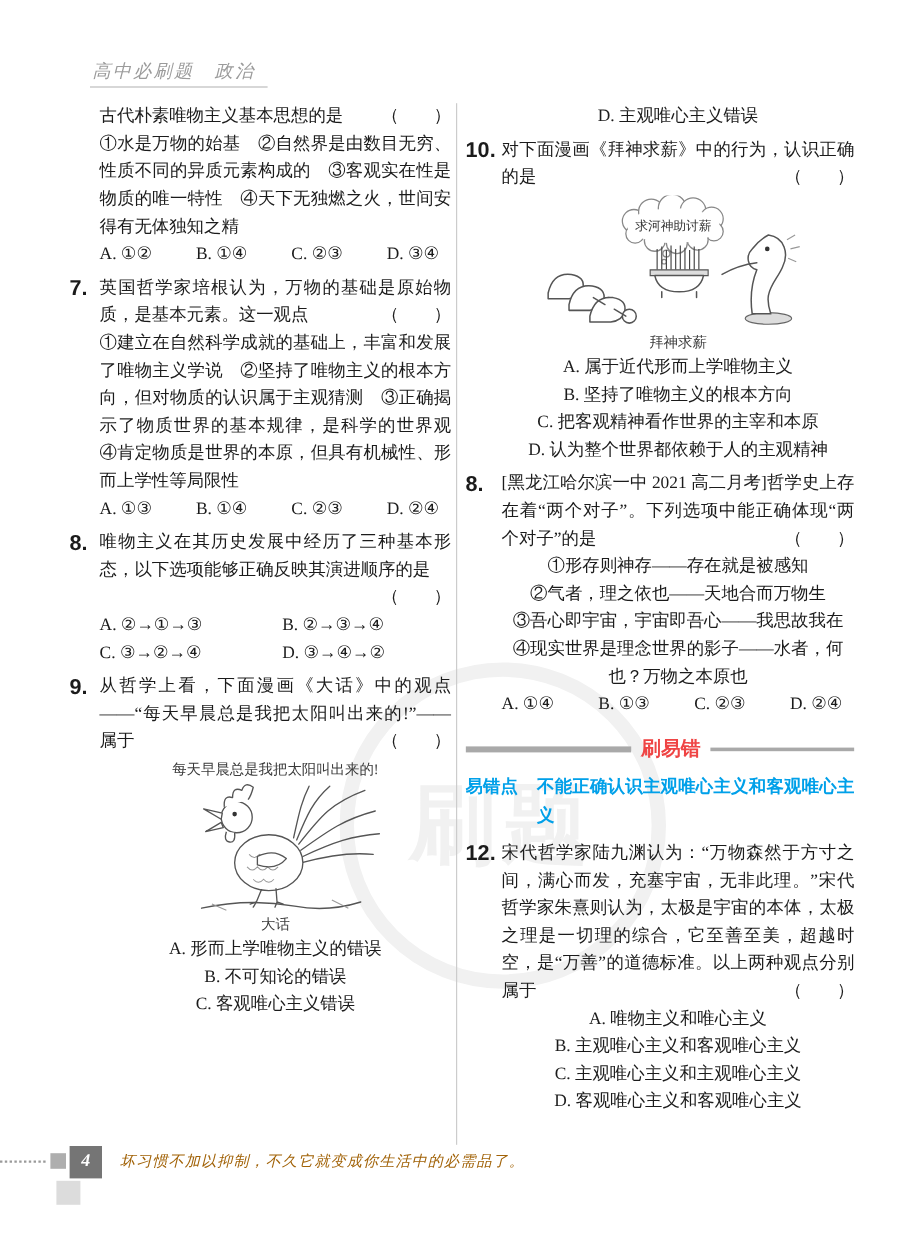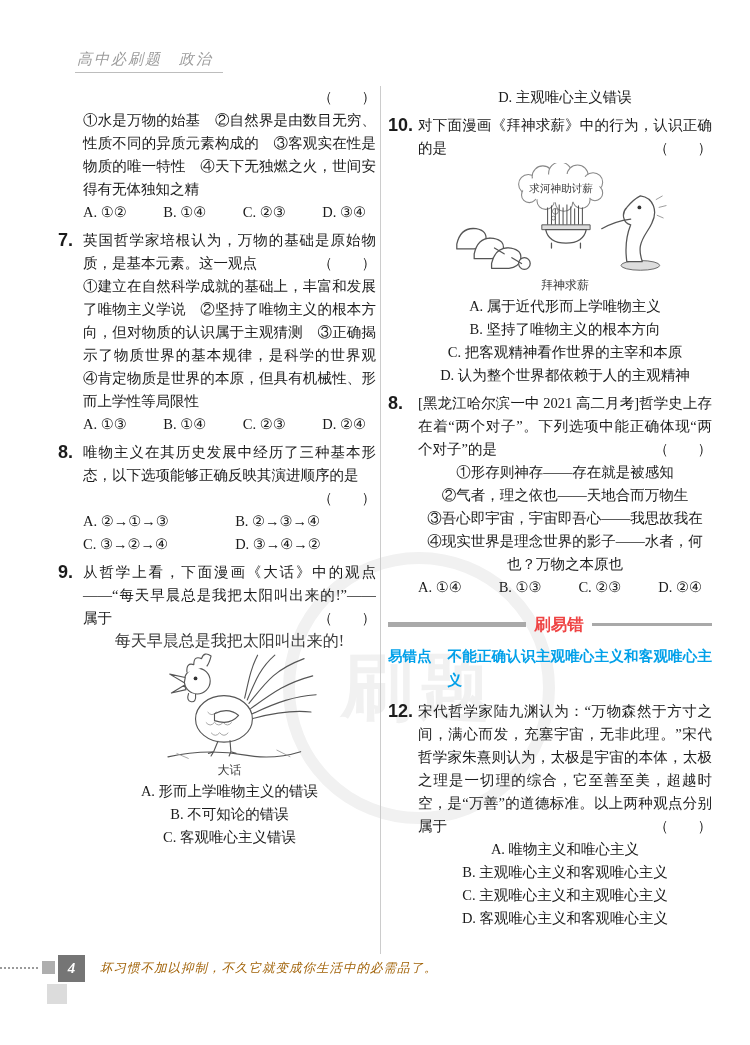--- a/index.html
+++ b/index.html
@@ -34,21 +34,21 @@
     font-family:"Liberation Sans", sans-serif; font-weight:bold; font-size:18px;
   }
   p.stem, p.qbody { margin:0; }
   p.stem::after { content:""; display:block; clear:both; }
   .bracket { float:right; }
   .opt-row { display:flex; justify-content:space-between; padding-right:10px; }
   .opt-grid { display:grid; grid-template-columns:1.08fr 1fr; }
   .opt-stack div { text-align:center; }
 
   .cartoon { text-align:center; margin:3px auto 2px auto; line-height:16px; }
-  .cartoon .speech { font-size:16px; color:#3a3a3a; margin-bottom:1px; }
+  .cartoon .speech { font-size:12px; color:#3a3a3a; margin-bottom:1px; }
   .cartoon .caption { font-size:12px; color:#3a3a3a; margin-top:0; }
   .cartoon svg { display:block; margin:0 auto; }
 
   .section-head { display:flex; align-items:center; margin:14px 0 8px 0; }
   .section-head .bar { background:var(--bar_gray,#a9a9a9); }
   .section-head .bar-l { flex:1.15; height:5px; }
   .section-head .bar-r { flex:1; height:3px; }
   .section-title {
     margin:0 8px; font-family:"Liberation Sans", sans-serif;
     font-weight:bold; font-size:16.5px; color:#ef4444;
@@ -84,21 +84,21 @@
   <div class="watermark">
     <span>刷题</span>
   </div>
 
   <div class="header">高中必刷题　政治</div>
   <div class="divider"></div>
 
   <div class="col col-left">
 
     <div class="question">
-      <p class="stem"><span class="bracket">（　　）</span></p>
+      <p class="stem"><span>古代朴素唯物主义基本思想的是</span><span class="bracket">（　　）</span></p>
       <p class="qbody">①水是万物的始基　②自然界是由数目无穷、性质不同的异质元素构成的　③客观实在性是物质的唯一特性　④天下无独燃之火，世间安得有无体独知之精</p>
       <div class="opt-row">
         <span>A. ①②</span>
         <span>B. ①④</span>
         <span>C. ②③</span>
         <span>D. ③④</span>
       </div>
     </div>
 
     <div class="question">

